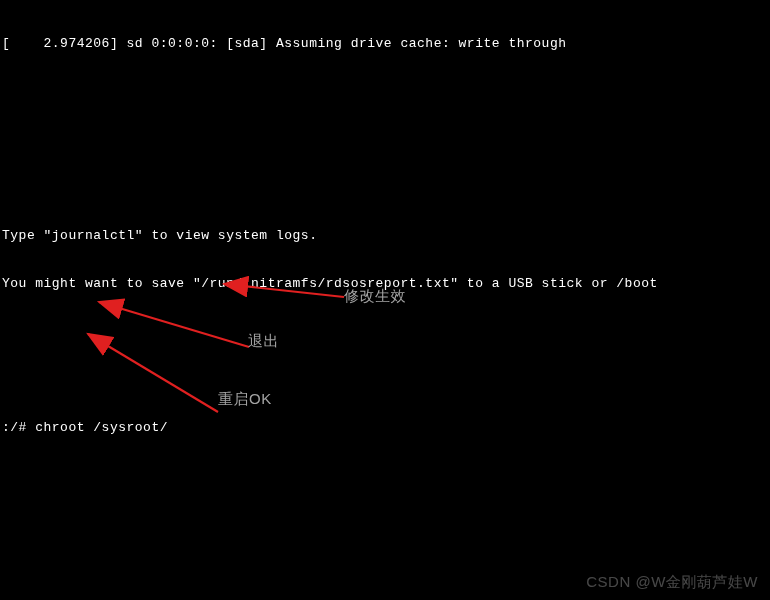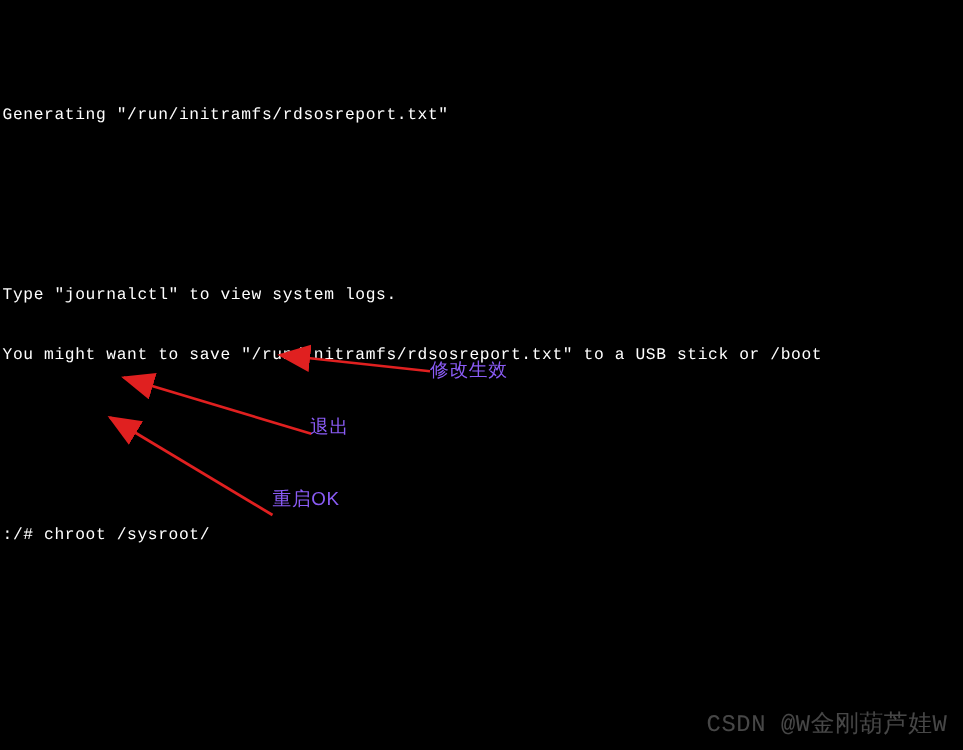--- a/index.html
+++ b/index.html
@@ -15,46 +15,46 @@
       padding: 4px 2px;
       letter-spacing: 0.5px;
     }
     .terminal {
       white-space: pre;
       line-height: 16px;
     }
     .line { display: block; min-height: 16px; }
     .annotation {
       position: absolute;
-      color: #8b5cf6;
+      color: #a3a3a3;
       font-family: "Microsoft YaHei", "SimHei", Arial, sans-serif;
       font-size: 15px;
       font-weight: normal;
       white-space: nowrap;
     }
     .arrow {
       position: absolute;
       pointer-events: none;
     }
     .watermark {
       position: absolute;
       right: 12px;
       bottom: 8px;
       color: rgba(255,255,255,0.28);
-      font-family: Liberation Mono, monospace;
-      font-size: 19px;
+      font-family: Liberation Sans, sans-serif;
+      font-size: 15px;
       letter-spacing: 0.5px;
     }
   </style>
 </head>
 <body>
 
 <div class="terminal">
+  <span class="line">[    2.974206] sd 0:0:0:0: [sda] Assuming drive cache: write through</span>
   <span class="line"></span>
-  <span class="line">Generating "/run/initramfs/rdsosreport.txt"</span>
   <span class="line"></span>
   <span class="line"></span>
   <span class="line">Type "journalctl" to view system logs.</span>
   <span class="line">You might want to save "/run/initramfs/rdsosreport.txt" to a USB stick or /boot</span>
   <span class="line"></span>
   <span class="line"></span>
   <span class="line">:/# chroot /sysroot/</span>
   
   
   

